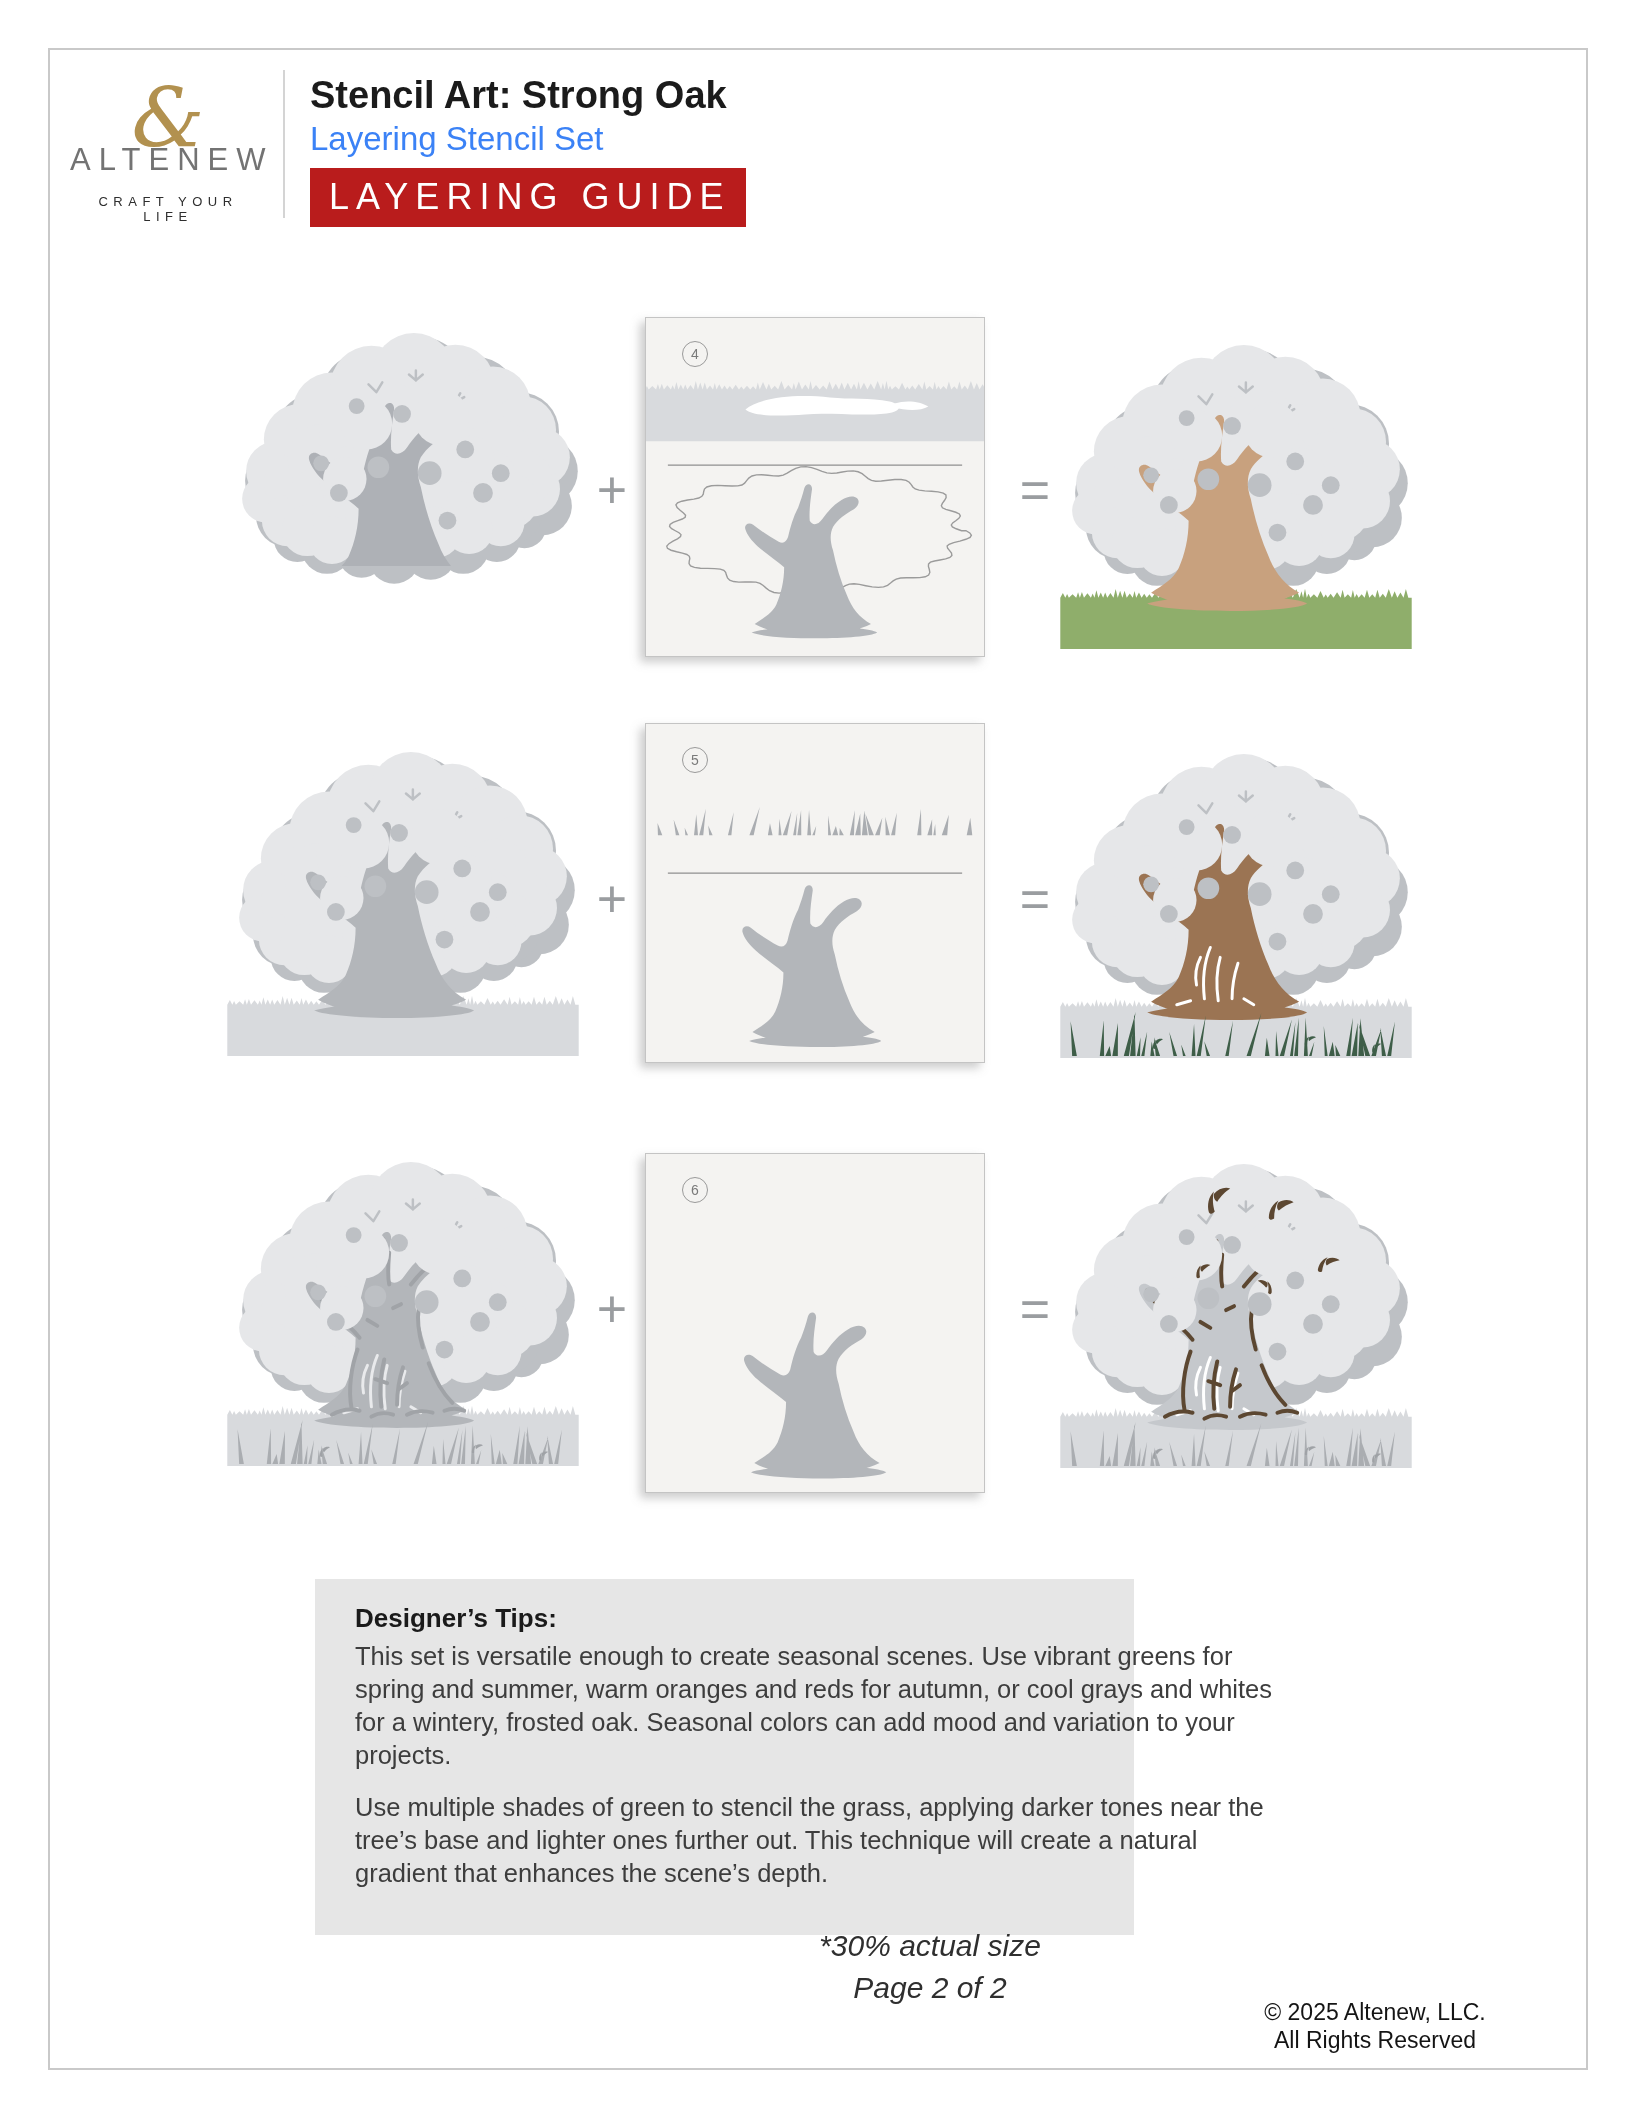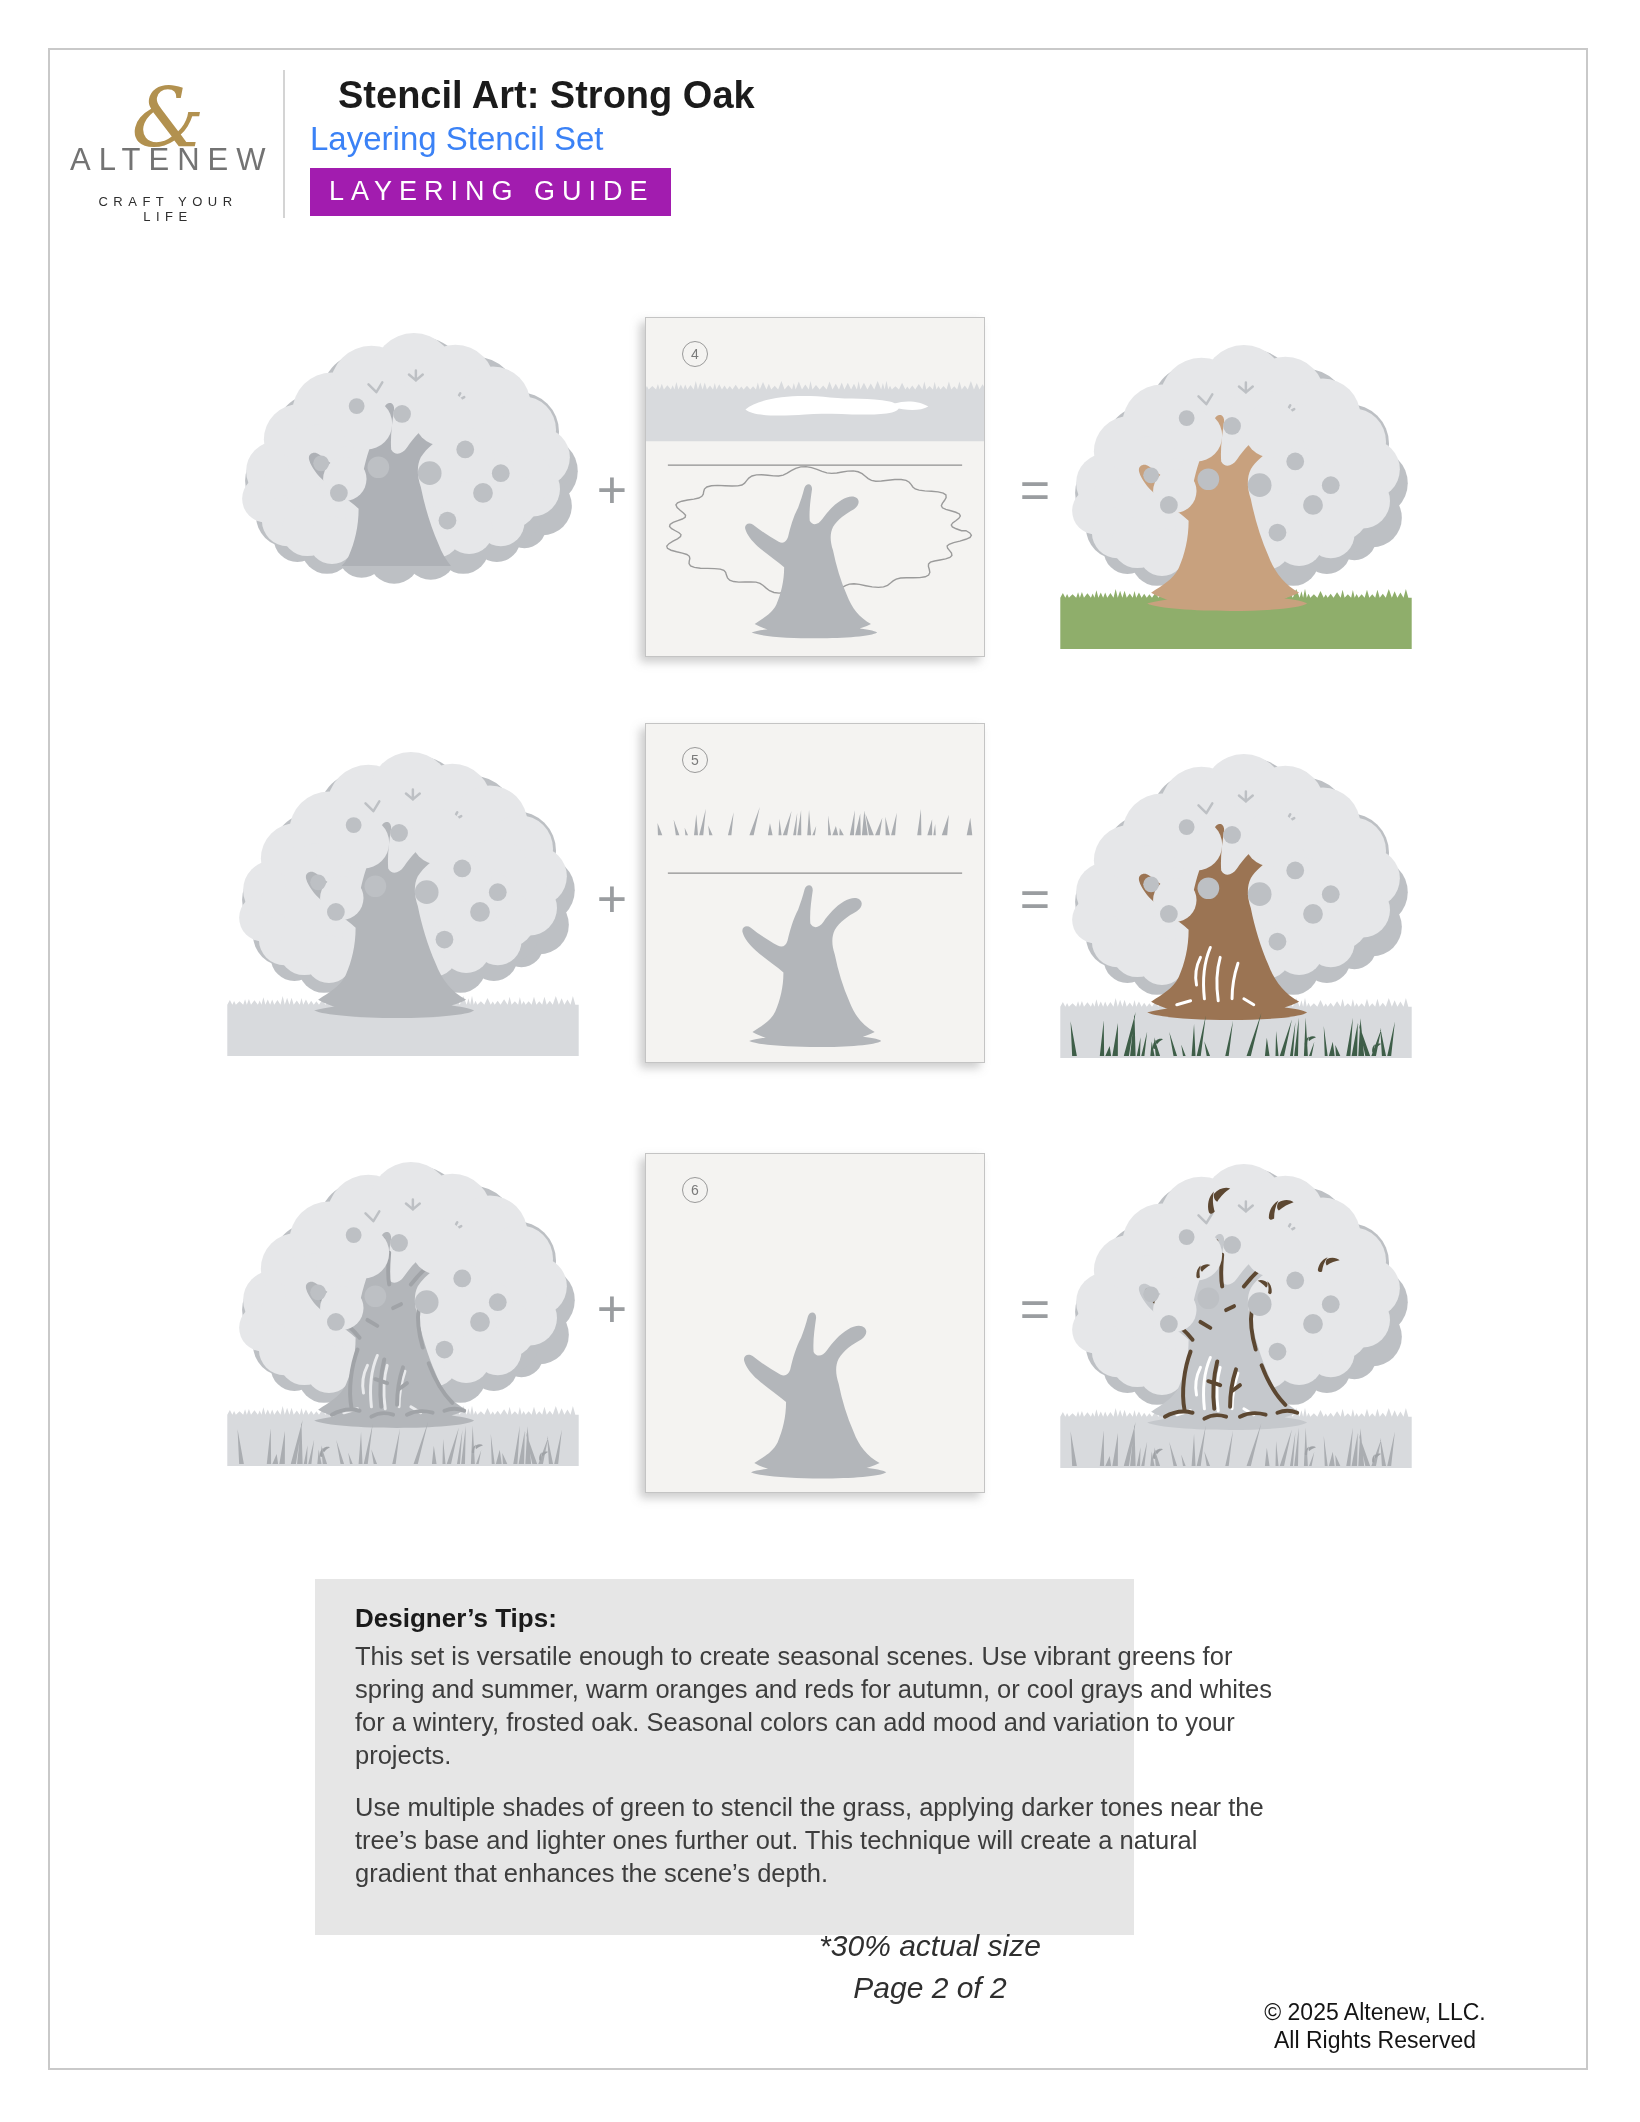--- a/index.html
+++ b/index.html
@@ -11,24 +11,24 @@
   
   .logo{position:absolute;left:70px;top:92px;width:196px;height:130px;}
   .logo .amp{position:absolute;left:50%;top:-14px;transform:translateX(-50%);
              font-family:"DejaVu Serif",serif;font-style:italic;font-size:82px;
              color:#b2914f;z-index:0;line-height:1;}
   .logo .brand{position:absolute;top:50px;left:0;width:100%;text-align:center;
                font-size:31px;letter-spacing:8px;color:#737373;z-index:1;}
   .logo .tagline{position:absolute;top:102px;left:0;width:100%;text-align:center;
                  font-size:13px;letter-spacing:5.5px;color:#2e2e2e;z-index:1;}
   .hdr-divider{position:absolute;left:283px;top:70px;width:2px;height:148px;background:#d4d4d4;}
-  .title{position:absolute;left:310px;top:74px;font-size:38px;font-weight:bold;color:var(--ink,#1b1b1b);margin-left:28px;}
+  .title{position:absolute;left:310px;top:74px;font-size:38px;font-weight:bold;color:var(--ink,#1b1b1b);}
   .subtitle{position:absolute;left:310px;top:120px;font-size:33px;color:#3b82f6;}
-  .badge{position:absolute;left:310px;top:168px;background:#a21caf;color:#fff;
-         font-size:27px;letter-spacing:7px;padding:8px 16px 9px 19px;}
+  .badge{position:absolute;left:310px;top:168px;background:#b91c1c;color:#fff;
+         font-size:36px;letter-spacing:7px;padding:8px 16px 9px 19px;}
 
   
   .tree{position:absolute;width:356px;height:306px;}
   .op{position:absolute;width:70px;height:70px;text-align:center;line-height:70px;
       font-size:52px;color:var(--operator,#9a9da0);}
   .panel{position:absolute;width:340px;height:340px;background:var(--panelBg,#f4f3f1);
          border:1.5px solid #c4c4c4;box-sizing:border-box;
          box-shadow:-5px 5px 9px rgba(110,110,110,.35);}
   .panel svg{position:absolute;left:0;top:0;width:100%;height:100%;}
   .stepnum{position:absolute;left:36px;top:23px;width:24px;height:24px;border:1.5px solid #9a9a9a;

